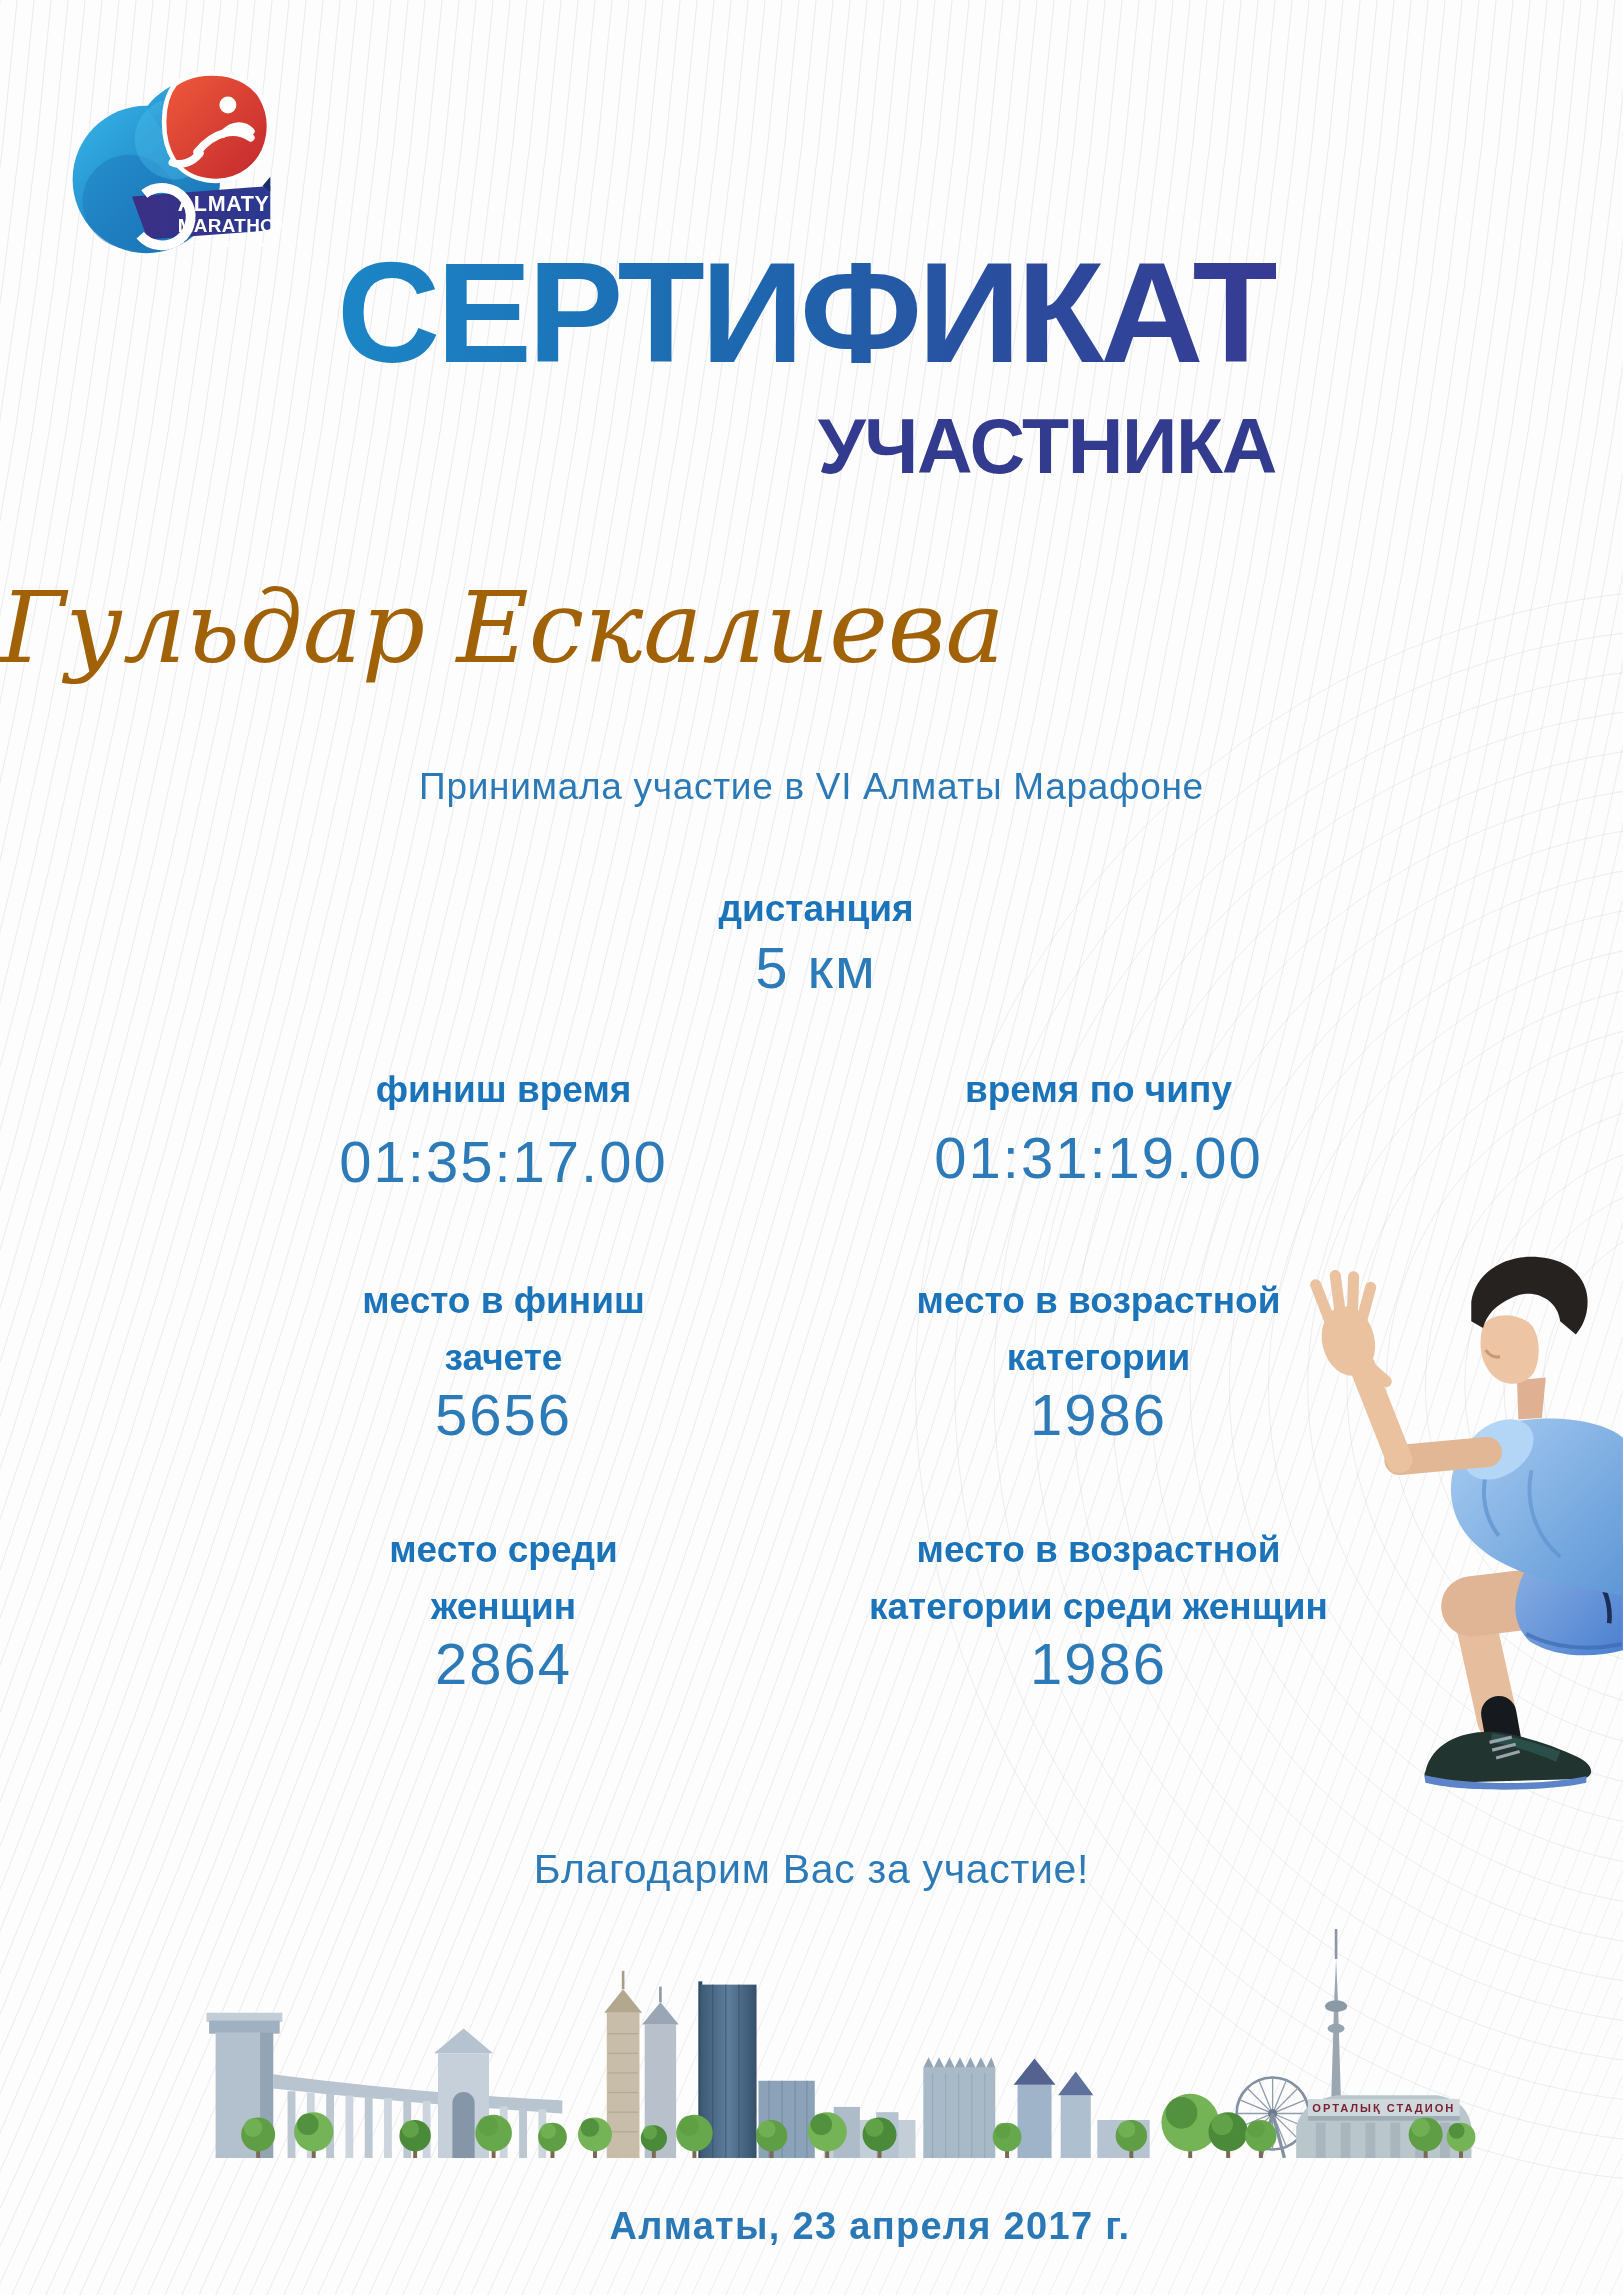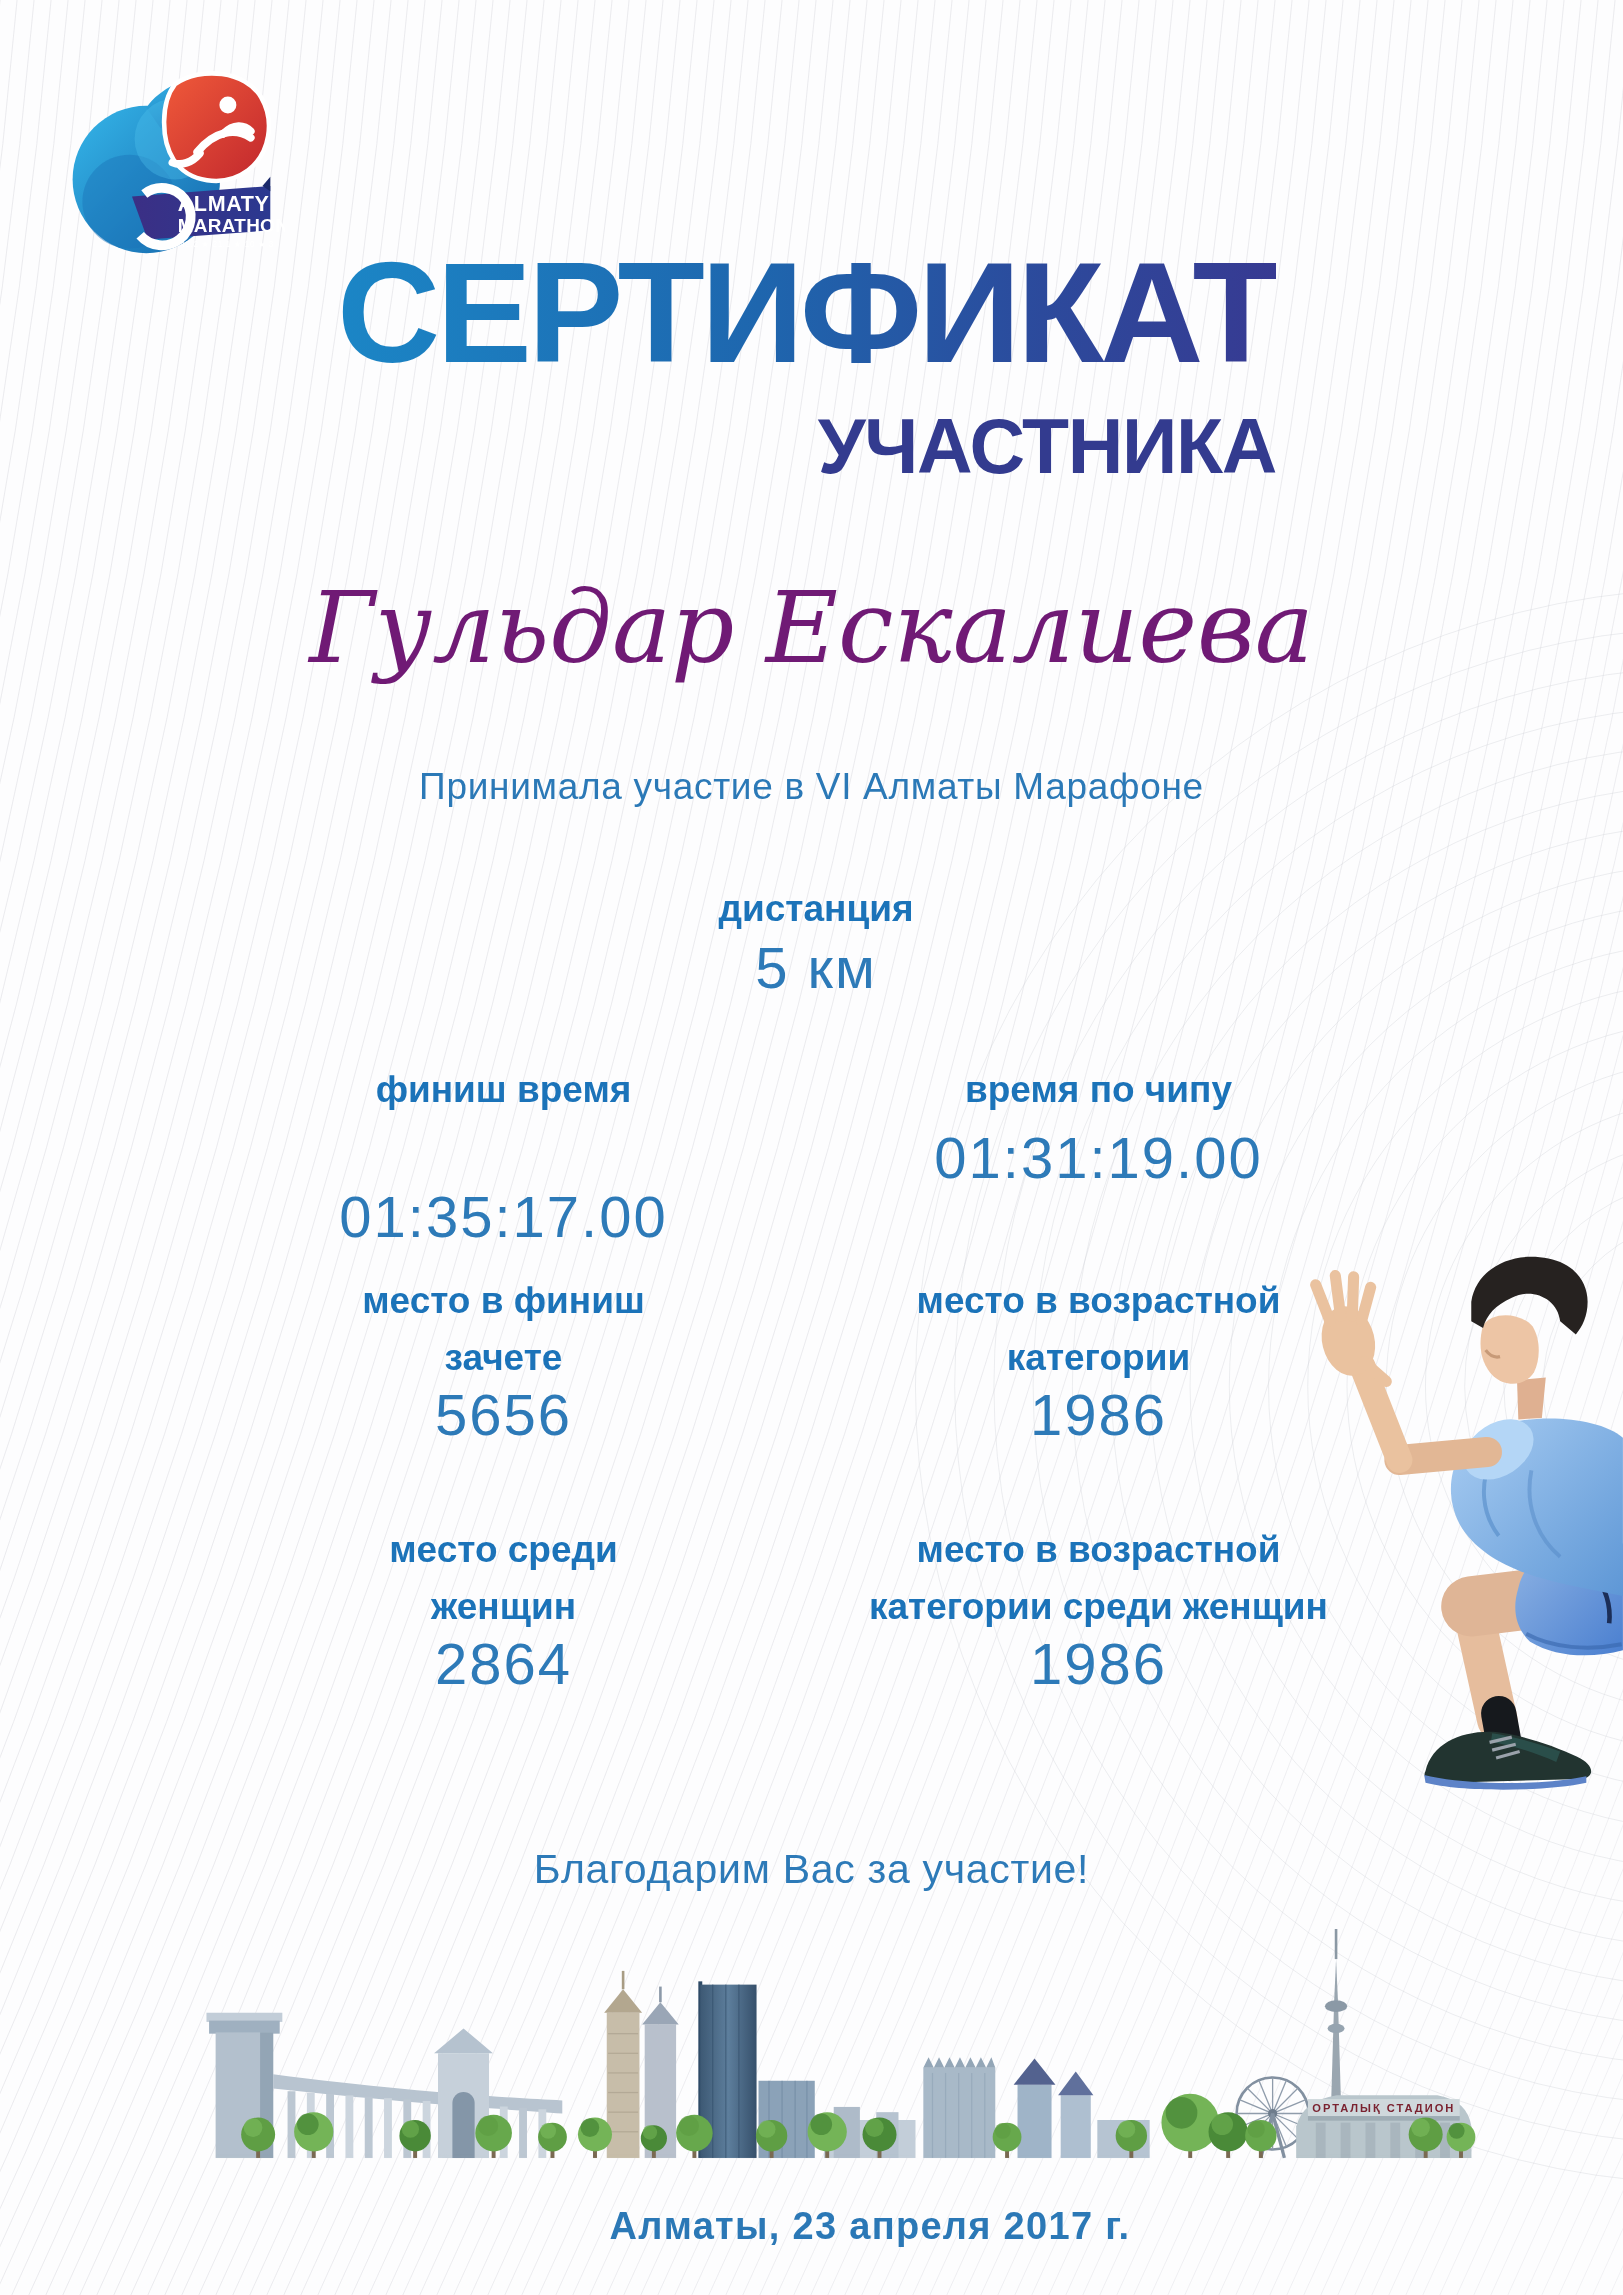--- a/index.html
+++ b/index.html
@@ -17,23 +17,23 @@
   
   .title-block{right:347px;top:241px;text-align:right;z-index:3;}
   .cert-title{display:inline-block;font-weight:700;font-size:143px;line-height:1;
      letter-spacing:-3.9px;
      background:linear-gradient(90deg,#1b86c6 0%,#1e66ae 45%,#2c4a9c 75%,#373a92 100%);
      -webkit-background-clip:text;background-clip:text;color:transparent;}
   .cert-subtitle{font-weight:700;font-size:77px;line-height:1;color:#333b8f;
      letter-spacing:-1.3px;margin-top:24px;}
 
   
-  .runner-name{left:0;right:0;top:570px;text-align:center;z-index:3;
+  .runner-name{left:0;right:0;top:570px;z-index:3;
      font-family:"DejaVu Serif",serif;font-style:italic;font-weight:400;
-     font-size:99px;color:#701a75;}
+     font-size:99px;color:#a16207;}
 
   .participation{left:0;right:0;top:766px;text-align:center;z-index:3;
      font-size:37px;color:#2b79b7;letter-spacing:0.7px;}
 
   .stat-label{font-weight:700;color:#1b73b9;font-size:37px;line-height:1.55;}
   .stat-value{color:#2d7ab8;font-size:58px;letter-spacing:2px;font-weight:400;}
   .ctr{left:0;right:0;text-align:center;z-index:3;margin-left:9px;}
   .col-l{left:144px;width:719px;text-align:center;z-index:3;}
   .col-r{left:739px;width:719px;text-align:center;z-index:3;}
 
@@ -272,21 +272,21 @@
   </div>
 
   <div class="abs runner-name">Гульдар Ескалиева</div>
   <div class="abs participation">Принимала участие в VI Алматы Марафоне</div>
 
   <div class="abs ctr stat-label" style="top:880px">дистанция</div>
   <div class="abs ctr stat-value" style="top:934px">5 км</div>
 
   <div class="abs col-l stat-label" style="top:1061px">финиш время</div>
   <div class="abs col-r stat-label" style="top:1061px">время по чипу</div>
-  <div class="abs col-l stat-value" style="top:1183px">01:35:17.00</div>
+  <div class="abs col-l stat-value" style="top:1128px">01:35:17.00</div>
   <div class="abs col-r stat-value" style="top:1124px">01:31:19.00</div>
 
   <div class="abs col-l stat-label" style="top:1272px">
     <div>место в финиш</div>
     <div>зачете</div>
   </div>
   <div class="abs col-r stat-label" style="top:1272px">
     <div>место в возрастной</div>
     <div>категории</div>
   </div>

